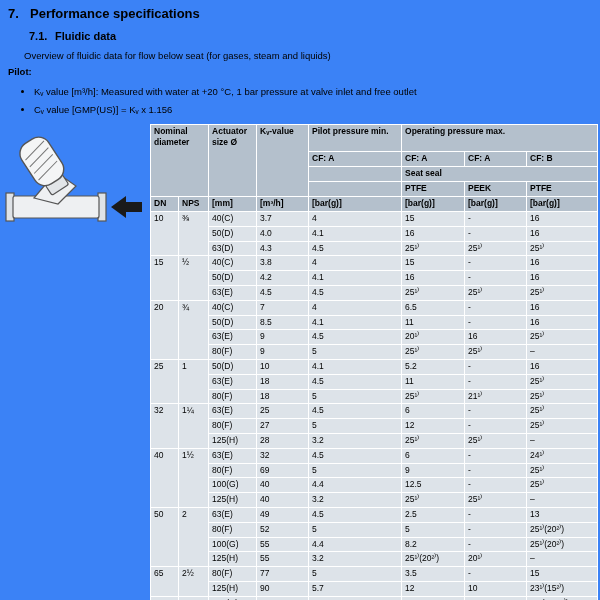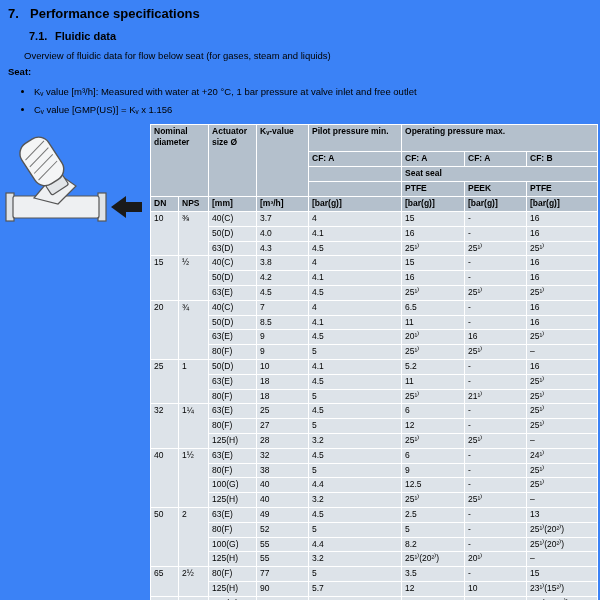--- a/index.html
+++ b/index.html
@@ -34,21 +34,21 @@
 
   <div class="h1">
     <span class="hnum">7.</span><span>Performance specifications</span>
   </div>
 
   <div class="h2">
     <span class="hnum">7.1.</span><span>Fluidic data</span>
   </div>
 
   <div class="overview">Overview of fluidic data for flow below seat (for gases, steam and liquids)</div>
-  <div class="note-label">Seat:</div>
+  <div class="note-label">Pilot:</div>
   <ul class="notes" id="notes-list">
       <li>Kᵥ value [m³/h]: Measured with water at +20 °C, 1 bar pressure at valve inlet and free outlet</li>
       <li>Cᵥ value [GMP(US)] = Kᵥ x 1.156</li>
     </ul>
 
   <div class="figure">
     <svg width="142" height="112" viewBox="0 0 142 112">
 
       <rect x="2" y="67" width="8" height="28" fill="#dfe3e7" stroke="#555" stroke-width="1.2"></rect>
       <rect x="94" y="67" width="8" height="28" fill="#dfe3e7" stroke="#555" stroke-width="1.2"></rect>
@@ -256,21 +256,21 @@
           <td rowspan="4">1½</td>
           <td>63(E)</td>
           <td>32</td>
           <td>4.5</td>
           <td>6</td>
           <td>-</td>
           <td>24¹⁾</td>
         </tr>
         <tr>
           <td>80(F)</td>
-          <td>38</td>
+          <td>69</td>
           <td>5</td>
           <td>9</td>
           <td>-</td>
           <td>25¹⁾</td>
         </tr>
         <tr>
           <td>100(G)</td>
           <td>40</td>
           <td>4.4</td>
           <td>12.5</td>

